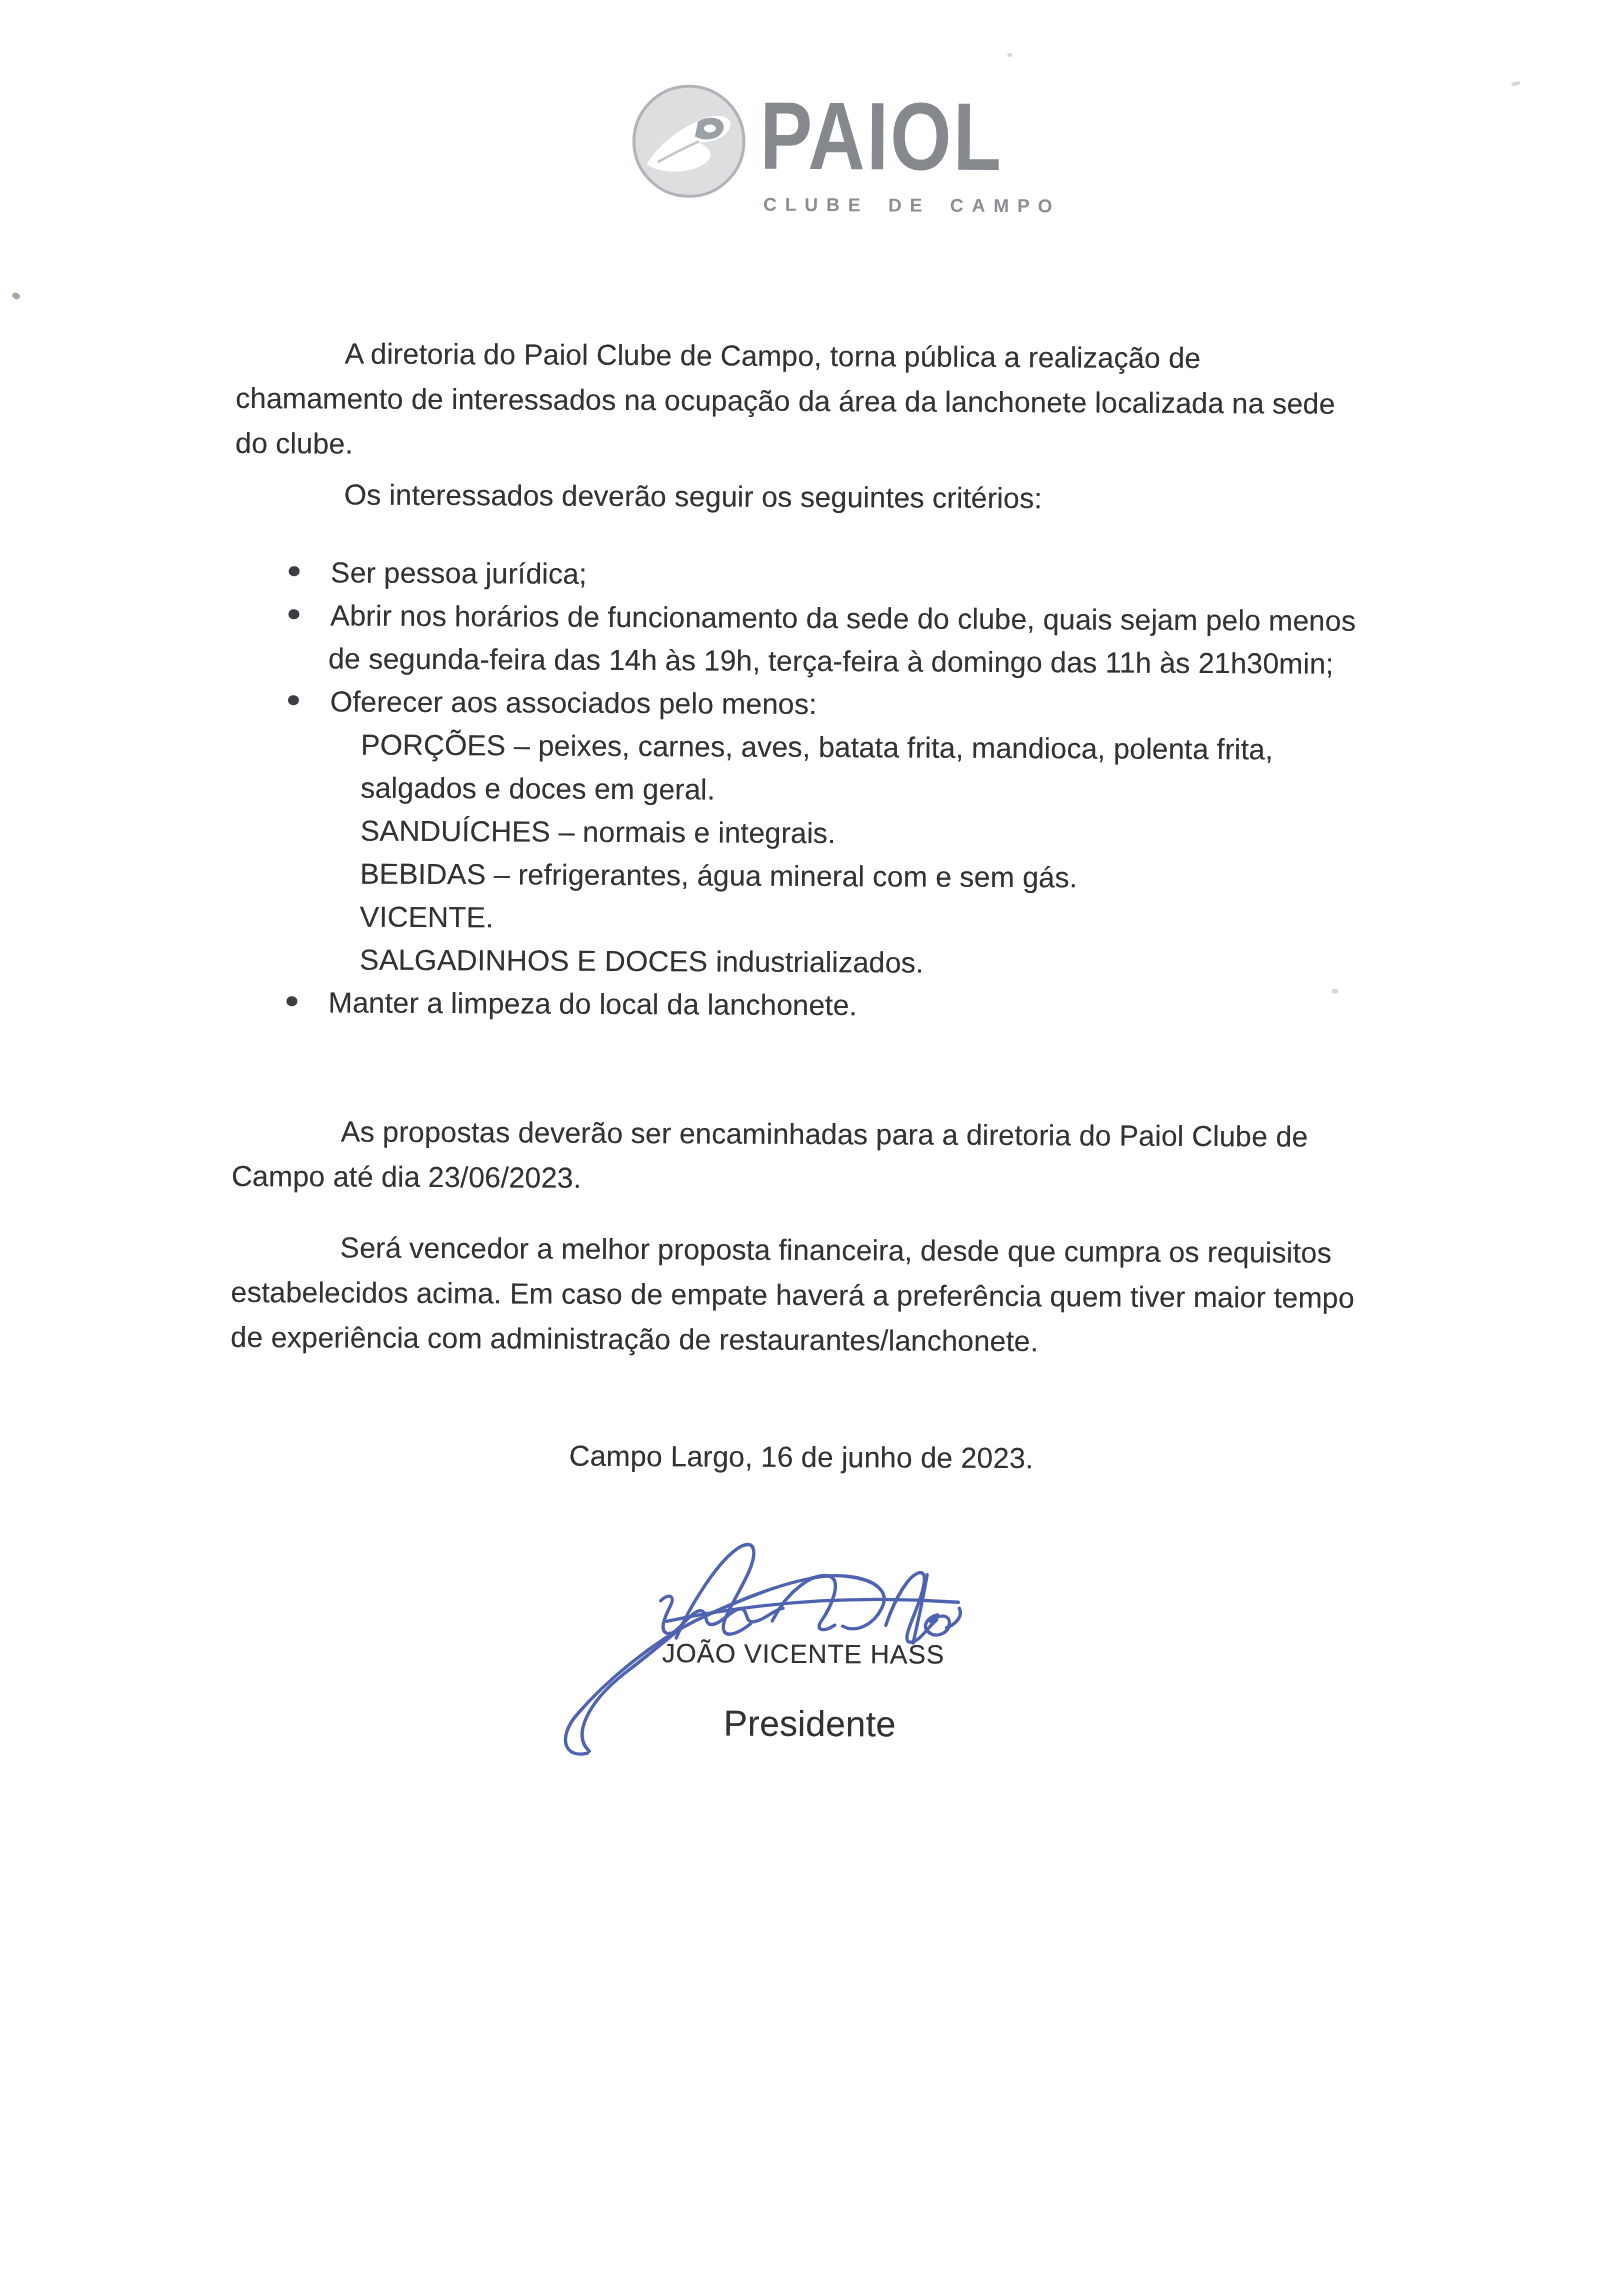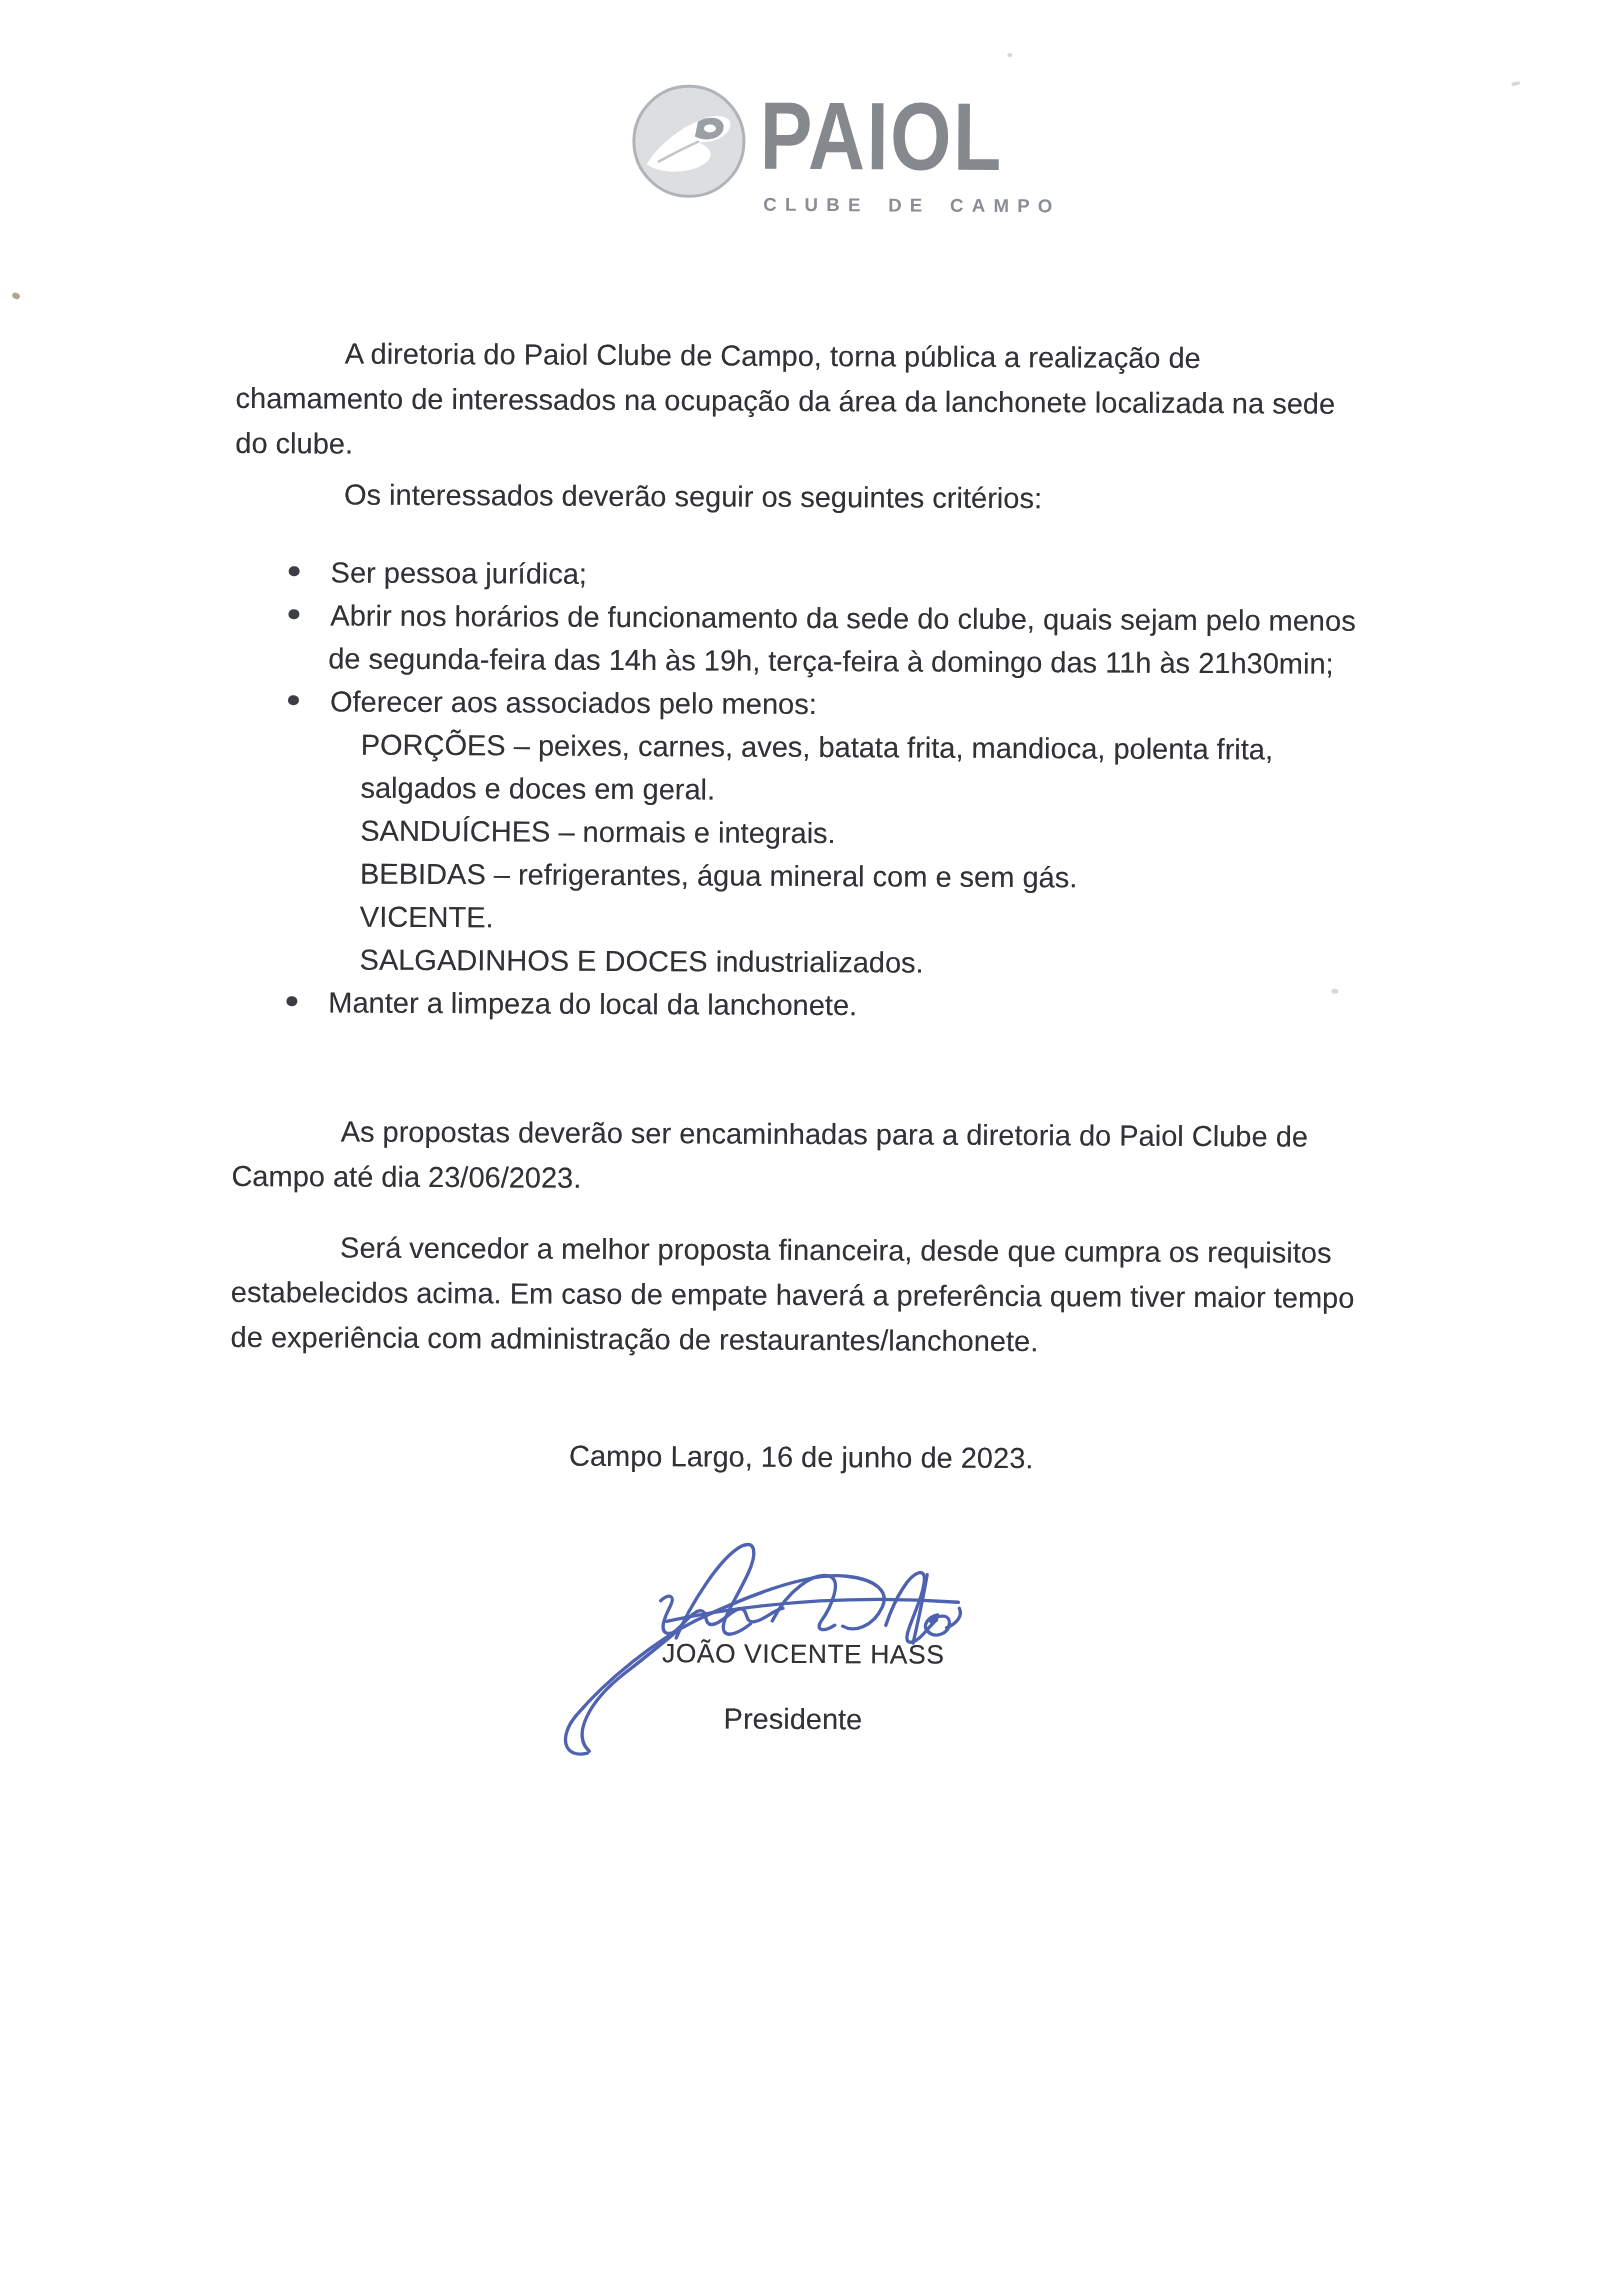--- a/index.html
+++ b/index.html
@@ -43,21 +43,21 @@
   .li{position:relative;height:43px;line-height:43px;padding-left:96px;white-space:nowrap;}
   .li.cont{padding-left:94px;}
   .li.sub{padding-left:127px;}
   .dot{position:absolute;left:54px;top:14.7px;width:10.8px;height:10.8px;border-radius:50%;
        background:#3b3e43;}
   
   .dateline{position:absolute;left:571px;top:1435px;font-size:29px;line-height:45px;
             white-space:nowrap;text-shadow:0 0 0.6px rgba(48,50,54,.45);}
   .signame{position:absolute;left:665px;top:1639px;font-size:26.5px;letter-spacing:0.5px;
            white-space:nowrap;text-shadow:0 0 0.6px rgba(48,50,54,.45);}
-  .sigrole{position:absolute;left:727px;top:1703px;font-size:29px;white-space:nowrap;
+  .sigrole{position:absolute;left:727px;top:1703px;font-size:36px;white-space:nowrap;
            text-shadow:0 0 0.6px rgba(48,50,54,.45);}
   .sigink{position:absolute;left:534px;top:1531px;width:627px;height:235px;
           pointer-events:none;}
   
   .speck{position:absolute;border-radius:50%;}
   .s1{left:7.8px;top:297px;width:7.8px;height:5.9px;background:#b3a492;transform:rotate(24deg);}
   .s2{left:1002px;top:52px;width:4.9px;height:3.9px;background:#d3d5d7;}
   .s3{left:1506px;top:78px;width:8.8px;height:3.9px;background:#dbd8d4;transform:rotate(-14deg);}
   .s4{left:1331px;top:986px;width:6.9px;height:4.9px;background:#d6d8da;}
   .s5{left:511px;top:2203px;width:5.9px;height:3.9px;background:#e2e2e3;}

